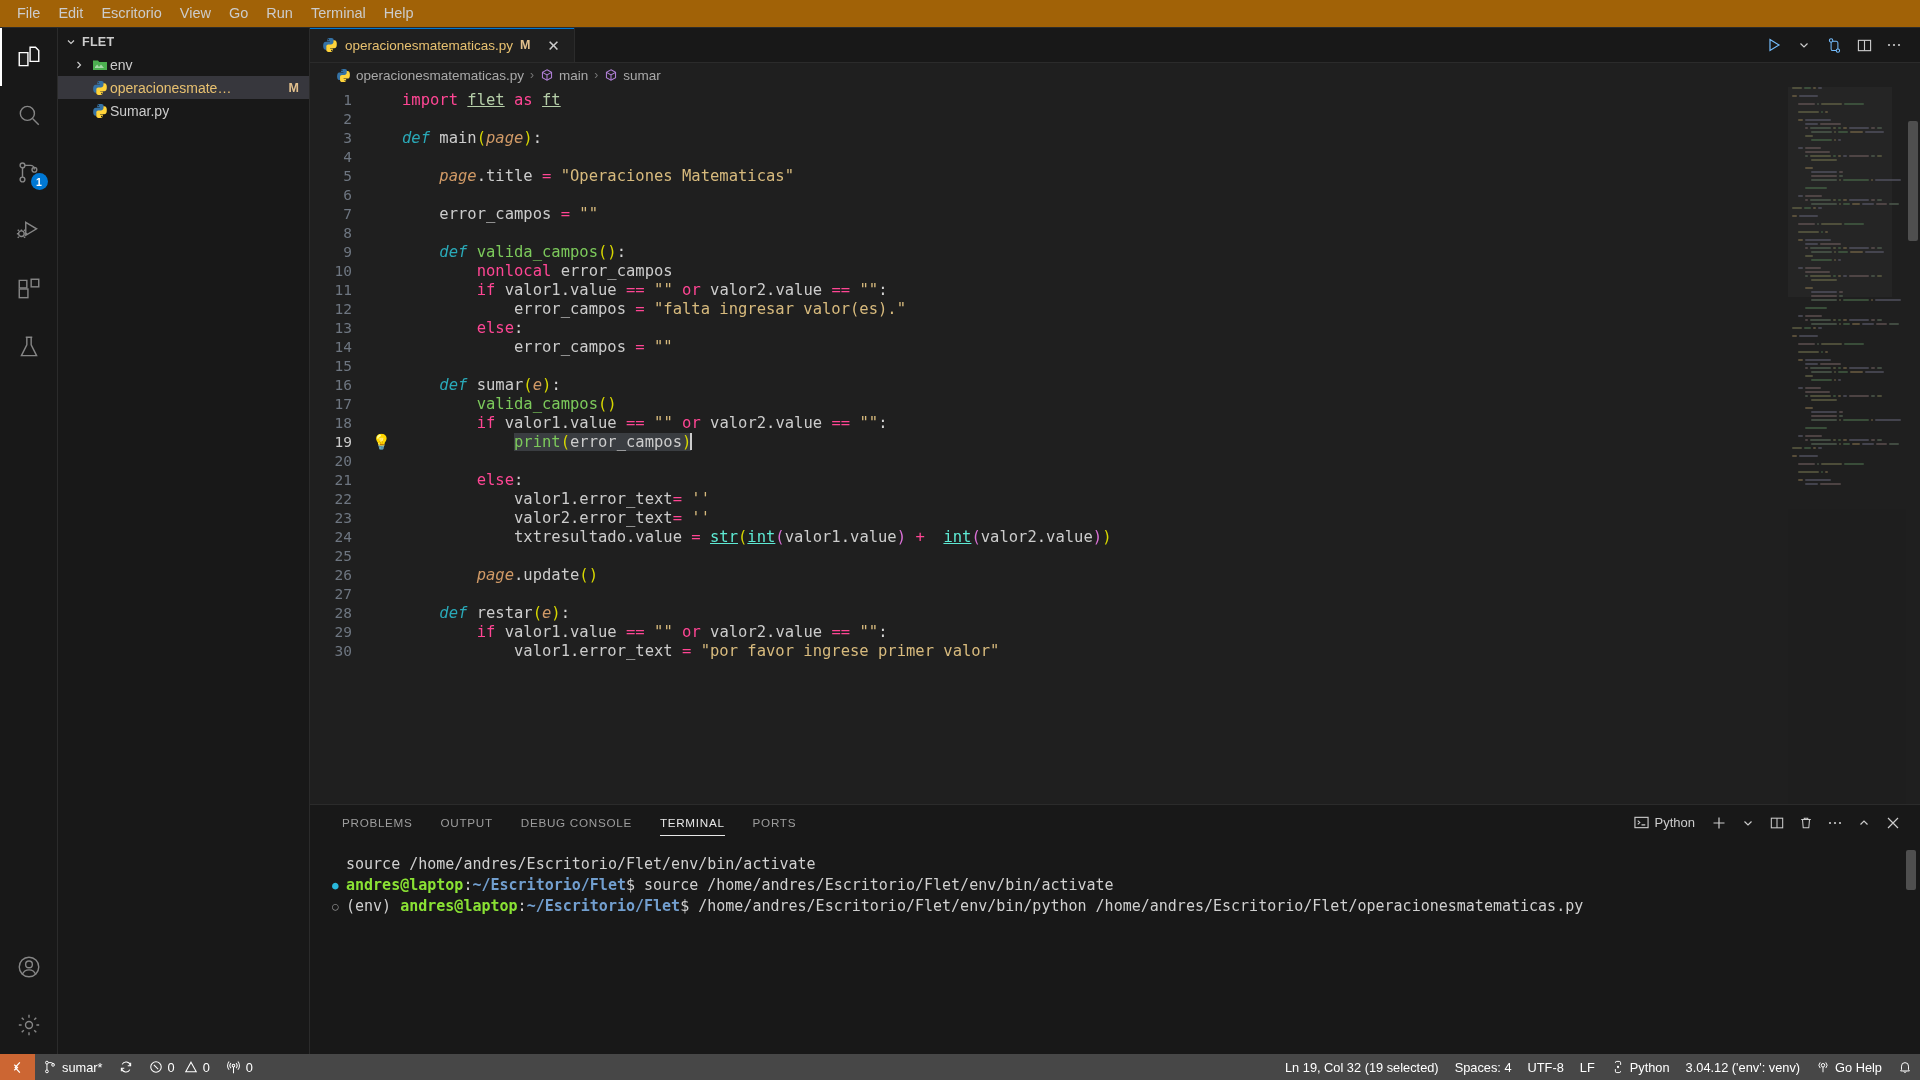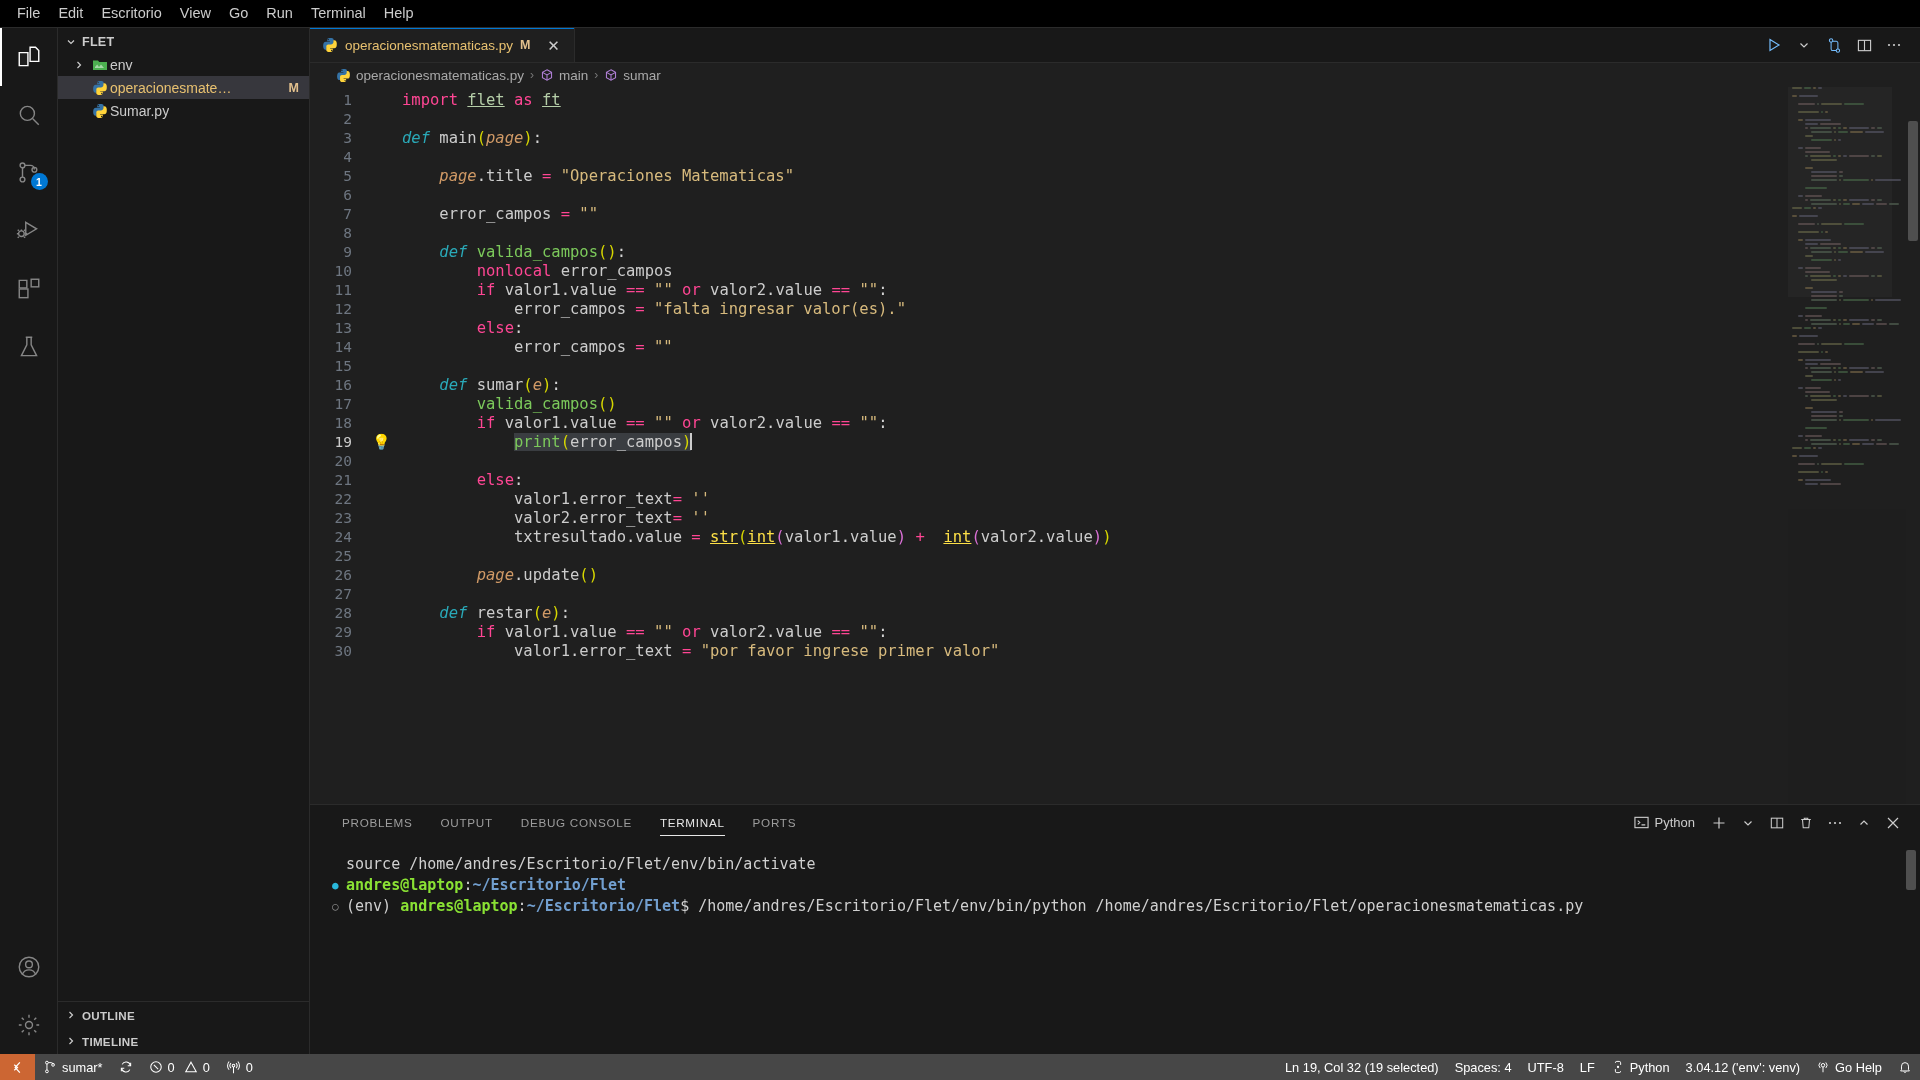--- a/index.html
+++ b/index.html
@@ -17,21 +17,21 @@
     height:34px; background:#1f1f1f; display:flex; align-items:center;
     justify-content:center; position:relative; flex:0 0 34px;
   }
   .titlebar .title { font-size:14px; color:#cccccc; font-weight:bold; letter-spacing:.1px;}
   .win-ctrls { position:absolute; right:0; top:0; height:34px; display:flex; }
   .win-btn { width:46px; height:34px; display:flex; align-items:center; justify-content:center;
              color:#cccccc; font-size:13px; }
   .win-btn svg { display:block; }
 
   
-  .menubar { height:28px; background:#000000; display:flex; align-items:center; padding-left:8px;
+  .menubar { height:28px; background:#a16207; display:flex; align-items:center; padding-left:8px;
              flex:0 0 28px; border-bottom:1px solid #2b2b2b;}
   .menubar .mi { font-size:14.5px; color:#cccccc; padding:3px 9px; border-radius:4px; line-height:1; }
 
   
   .body { flex:1 1 auto; display:flex; min-height:0; }
 
   
   .activitybar { width:58px; background:#181818; display:flex; flex-direction:column;
                  align-items:center; border-right:1px solid #2b2b2b; flex:0 0 58px; }
   .act { width:58px; height:58px; display:flex; align-items:center; justify-content:center;
@@ -97,21 +97,21 @@
   
   .kw   { color:#ff4694; }           
   .kw2  { color:#2aa9b8; font-style:italic; }
   .fnc  { color:#7cc95b; }
   .var  { color:#cccccc; }
   .par  { color:#d19a66; font-style:italic; }
   .str  { color:#d7ba7d; }
   .op   { color:#ff4694; }
   .pun  { color:#d4d4d4; }
   .modn { color:#b5cea8; text-decoration:underline; }
-  .bi   { color:#fde047; text-decoration:underline; }
+  .bi   { color:#5eead4; text-decoration:underline; }
   .obj  { color:#d19a66; font-style:italic; }
   .sel  { background:#3a3d41; }
   .paren1 { color:#d7d700; }
   .paren2 { color:#da70d6; }
 
   .cursor { display:inline-block; width:2px; height:17px; background:#cccccc;
             vertical-align:-3px; margin-left:-1px;}
   .bulb { color:#ffcc00; font-size:15px; }
 
   
@@ -295,38 +295,20 @@
           <span class="ficon">
             <svg width="16" height="16" viewBox="0 0 16 16">
               <path d="M7.7 1c-2 0-2.5.8-2.5 1.9v1.4h2.7v.5H3.8c-1.2 0-2.1.7-2.4 2-.3 1.5-.3 2.4 0 4 .3 1.2 1 2 2.2 2h1V11c0-1.3 1.1-2.4 2.5-2.4h2.6c1.1 0 2-.9 2-2V2.9C11.7 1.8 10.8 1 9.6 1H7.7zm-1.4.9a.7.7 0 110 1.4.7.7 0 010-1.4z" fill="#3572A5"></path>
               <path d="M8.3 15c2 0 2.5-.8 2.5-1.9v-1.4H8.1v-.5h4.1c1.2 0 2.1-.7 2.4-2 .3-1.5.3-2.4 0-4-.3-1.2-1-2-2.2-2h-1V5c0 1.3-1.1 2.4-2.5 2.4H6.3c-1.1 0-2 .9-2 2v3.7c0 1.1.9 1.9 2.1 1.9h1.9zm1.4-.9a.7.7 0 110-1.4.7.7 0 010 1.4z" fill="#FFD43B"></path>
             </svg>
           </span>
           <span class="lbl">Sumar.py</span>
         </div>
       </div>
 
-      <div class="sb-foot">
-        <div class="sb-sec">
-          <span class="chev">
-            <svg width="10" height="10" viewBox="0 0 10 10" fill="none" stroke="#ccc" stroke-width="1.2">
-                <path d="M3.5 2L6.5 5 3.5 8"></path>
-              </svg>
-          </span>
-          <span>OUTLINE</span>
-        </div>
-        <div class="sb-sec">
-          <span class="chev">
-            <svg width="10" height="10" viewBox="0 0 10 10" fill="none" stroke="#ccc" stroke-width="1.2">
-                <path d="M3.5 2L6.5 5 3.5 8"></path>
-              </svg>
-          </span>
-          <span>TIMELINE</span>
-        </div>
-      </div>
     </div>
 
     <div style="flex:1 1 auto; display:flex; flex-direction:column; min-width:0;">
 
       <div class="editorarea">
 
         <div class="tabsrow">
           <div class="tab">
             <span>
               <svg width="16" height="16" viewBox="0 0 16 16">
@@ -889,21 +871,21 @@
           </div>
         </div>
 
         <div class="terminal">
           <div class="tline">
             <span class="tdot"></span>
             <span class="twhite">source /home/andres/Escritorio/Flet/env/bin/activate</span>
           </div>
           <div class="tline">
             <span class="tdot filled">●</span>
-            <span class="tgreen">andres@laptop</span><span class="twhite">:</span><span class="tblue">~/Escritorio/Flet</span>
+            <span class="tgreen">andres@laptop</span><span class="twhite">:</span><span class="tblue">~/Escritorio/Flet</span><span class="twhite">$ source /home/andres/Escritorio/Flet/env/bin/activate</span>
           </div>
           <div class="tline">
             <span class="tdot hollow">○</span>
             <span class="twhite">(env) </span><span class="tgreen">andres@laptop</span><span class="twhite">:</span><span class="tblue">~/Escritorio/Flet</span><span class="twhite">$ /home/andres/Escritorio/Flet/env/bin/python /home/andres/Escritorio/Flet/operacionesmatematicas.py</span>
           </div>
           <div class="term-scroll"></div>
         </div>
       </div>
     </div>
   </div>

